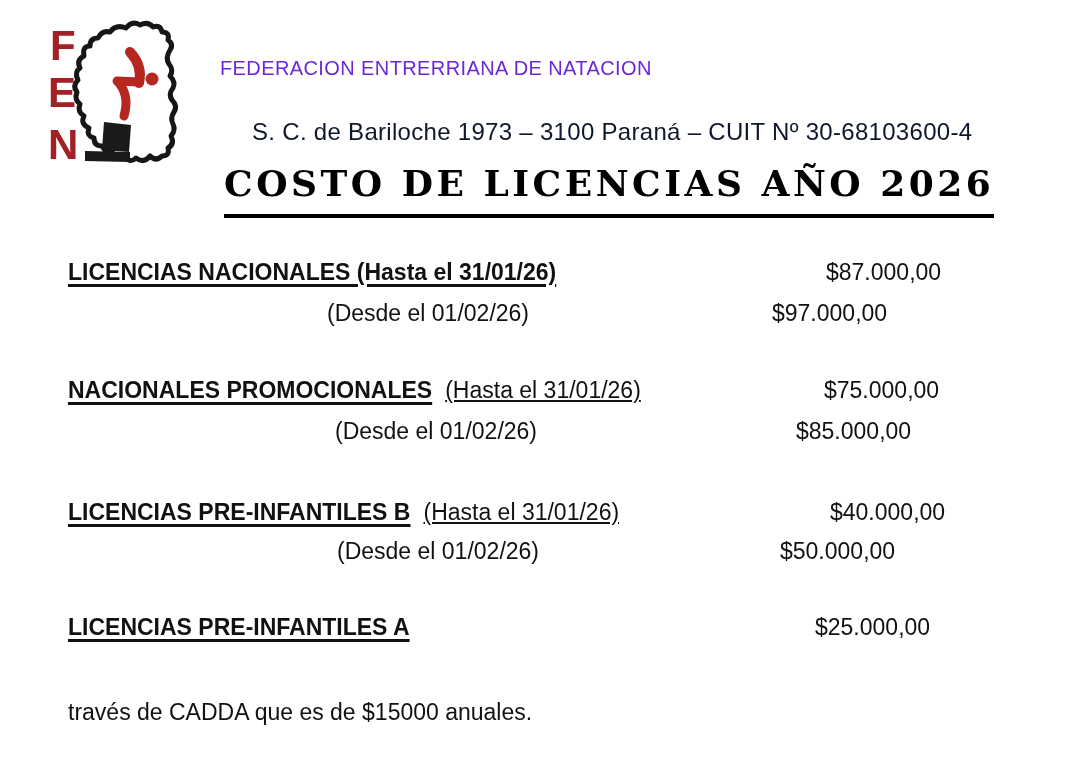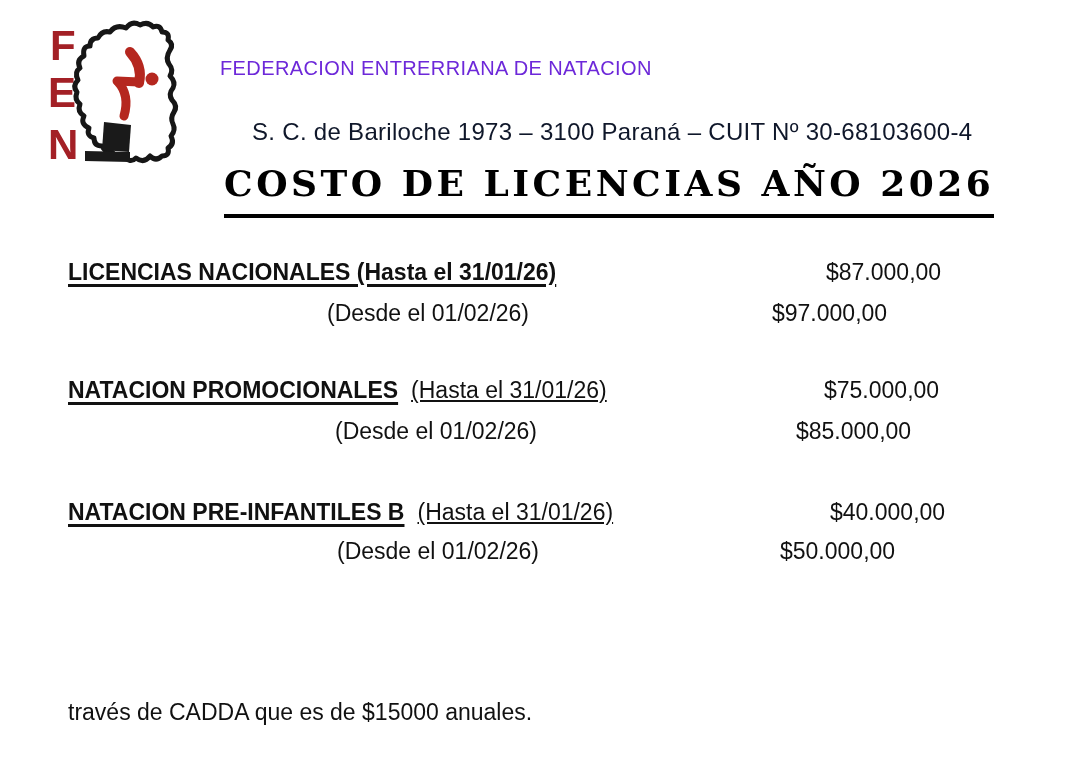--- a/index.html
+++ b/index.html
@@ -90,37 +90,41 @@
     <span class="b u">LICENCIAS NACIONALES (Hasta el 31/01/26)</span>
     <span class="price" style="left:758px">$87.000,00</span>
   </div>
 
   <div class="row" style="top:299px">
     <span class="desde" style="left:259px">(Desde el 01/02/26)</span>
     <span class="price" style="left:704px">$97.000,00</span>
   </div>
 
   <div class="row" style="top:376px">
-    <span class="b u">NATACION PROMOCIONALES</span><span class="period">(Hasta el 31/01/26)</span>
+    <span class="b u">NACIONALES PROMOCIONALES</span><span class="period">(Hasta el 31/01/26)</span>
     <span class="price" style="left:756px">$75.000,00</span>
   </div>
 
   <div class="row" style="top:417px">
     <span class="desde" style="left:267px">(Desde el 01/02/26)</span>
     <span class="price" style="left:728px">$85.000,00</span>
   </div>
 
   <div class="row" style="top:498px">
-    <span class="b u">NATACION PRE-INFANTILES B</span><span class="period">(Hasta el 31/01/26)</span>
+    <span class="b u">LICENCIAS PRE-INFANTILES B</span><span class="period">(Hasta el 31/01/26)</span>
     <span class="price" style="left:762px">$40.000,00</span>
   </div>
 
   <div class="row" style="top:537px">
     <span class="desde" style="left:269px">(Desde el 01/02/26)</span>
     <span class="price" style="left:712px">$50.000,00</span>
   </div>
 
+  <div class="row" style="top:613px">
+    <span class="b u">LICENCIAS PRE-INFANTILES A</span>
+    <span class="price" style="left:747px">$25.000,00</span>
+  </div>
 
   <div class="obs">
     <div class="obs-line2">través de CADDA que es de $15000 anuales.</div>
   </div>
 
 </div>
 
 </body></html>

